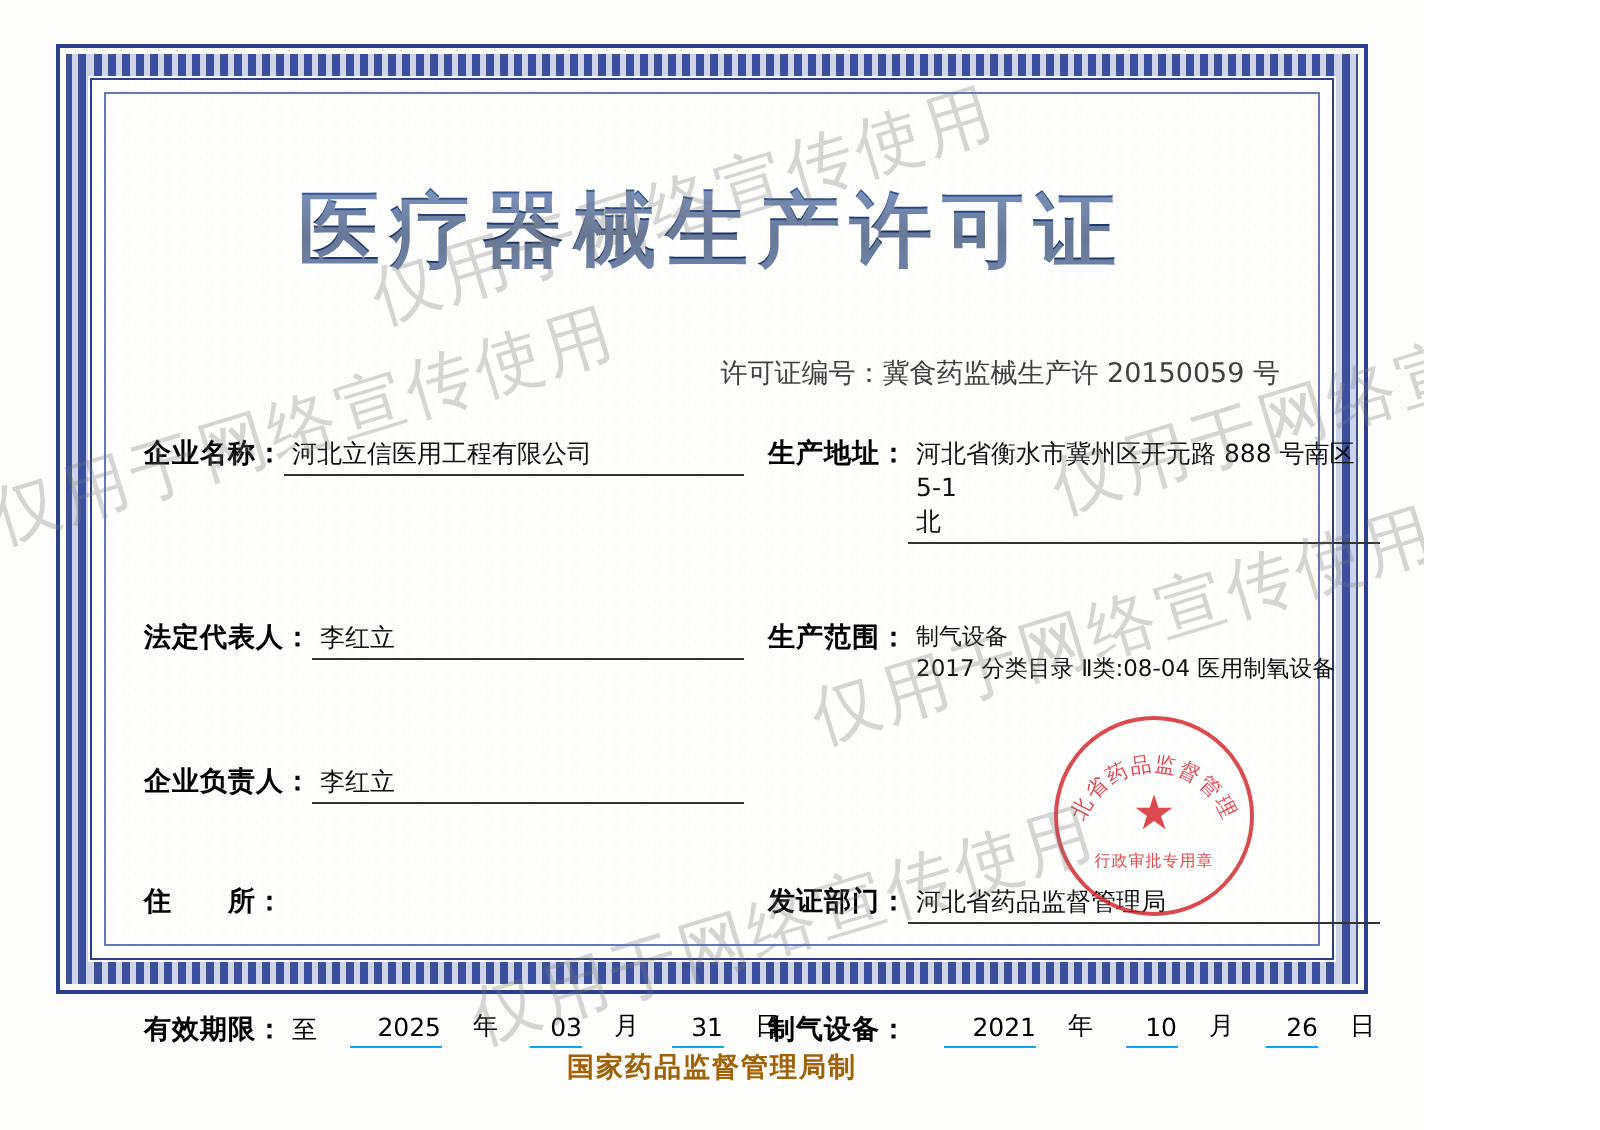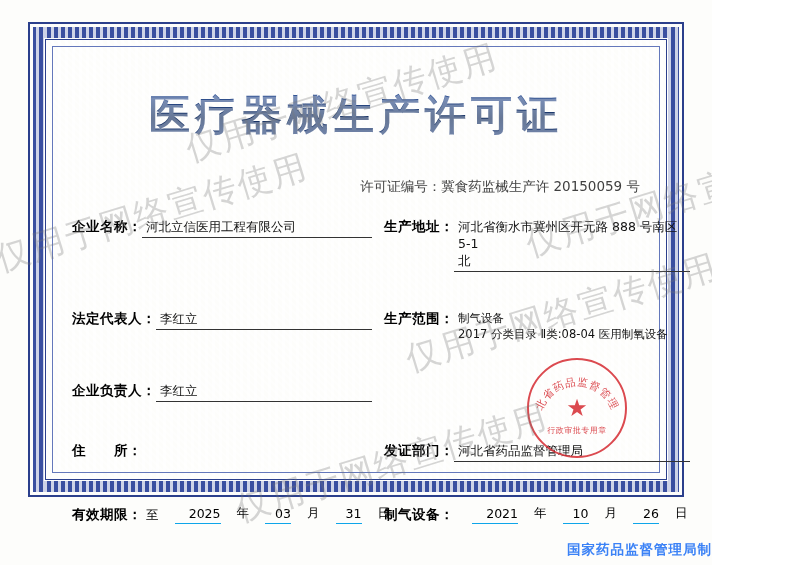--- a/index.html
+++ b/index.html
@@ -219,25 +219,25 @@
     font-size: 8px;
     color: #d4232a;
     letter-spacing: 0.5px;
   }
 
   
   .footer {
     position: absolute;
     left: 0;
     right: 0;
-    bottom: 6px;
-    text-align: right;
+    bottom: 22px;
+    text-align: center;
     font-size: 13.5px;
     font-weight: bold;
-    color: #3b82f6;
+    color: #a16207;
     letter-spacing: 1px;
     font-family: "DejaVu Sans", "Liberation Sans", sans-serif;
   }
 
   
   .watermark-layer {
     position: absolute;
     left: 0; top: 0; right: 0; bottom: 0;
     pointer-events: none;
     overflow: hidden;

